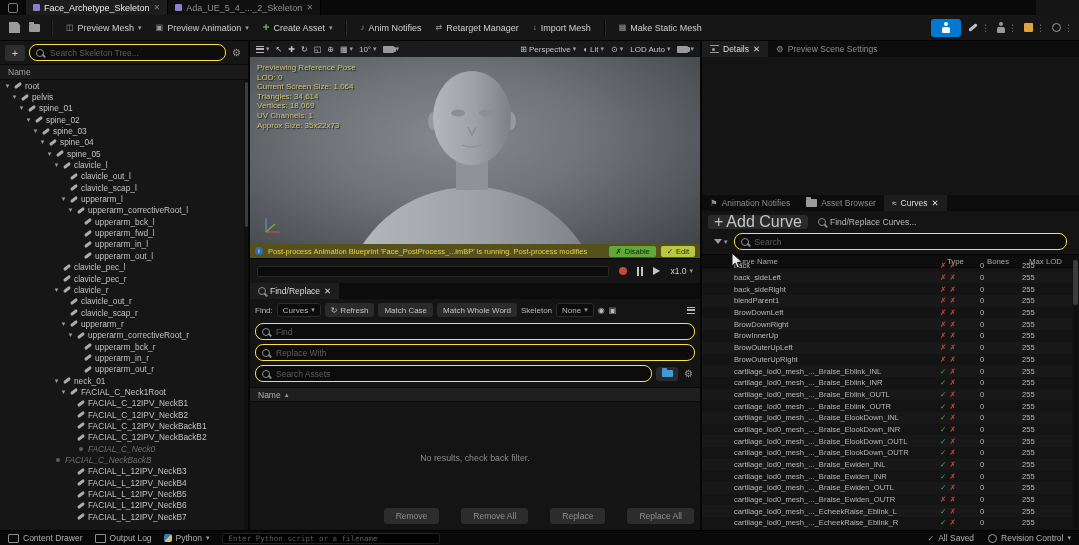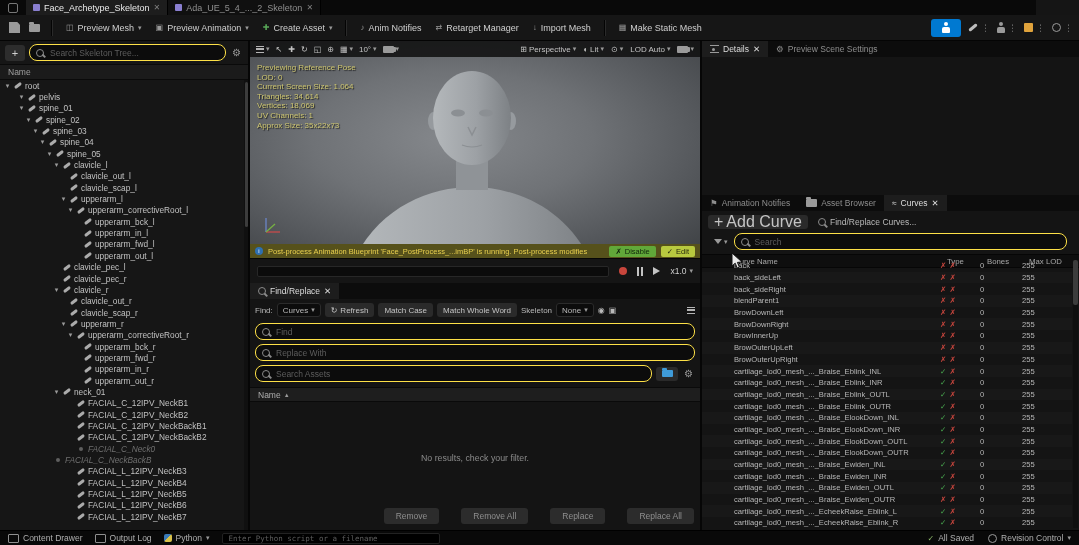--- a/index.html
+++ b/index.html
@@ -234,28 +234,28 @@
     </div>
     <div class="lp-name">
       <span>Name</span>
     </div>
     <div id="tree">
         <div class="trow" style="padding-left: 4px;">
           <span class="arr">▾</span>
           <span class="boneic"></span>
           <span>root</span>
         </div>
+        <div class="trow" style="padding-left: 11px;">
+          <span class="arr">▾</span>
+          <span class="boneic"></span>
+          <span>pelvis</span>
+        </div>
         <div class="trow" style="padding-left: 18px;">
           <span class="arr">▾</span>
           <span class="boneic"></span>
-          <span>pelvis</span>
-        </div>
-        <div class="trow" style="padding-left: 18px;">
-          <span class="arr">▾</span>
-          <span class="boneic"></span>
           <span>spine_01</span>
         </div>
         <div class="trow" style="padding-left: 25px;">
           <span class="arr">▾</span>
           <span class="boneic"></span>
           <span>spine_02</span>
         </div>
         <div class="trow" style="padding-left: 32px;">
           <span class="arr">▾</span>
           <span class="boneic"></span>
@@ -297,91 +297,91 @@
           <span>upperarm_correctiveRoot_l</span>
         </div>
         <div class="trow" style="padding-left: 74px;">
           <span class="arr"></span>
           <span class="boneic"></span>
           <span>upperarm_bck_l</span>
         </div>
         <div class="trow" style="padding-left: 74px;">
           <span class="arr"></span>
           <span class="boneic"></span>
+          <span>upperarm_fwd_l</span>
+        </div>
+        <div class="trow" style="padding-left: 74px;">
+          <span class="arr"></span>
+          <span class="boneic"></span>
           <span>upperarm_in_l</span>
         </div>
         <div class="trow" style="padding-left: 74px;">
           <span class="arr"></span>
           <span class="boneic"></span>
-          <span>upperarm_fwd_l</span>
+          <span>upperarm_out_l</span>
+        </div>
+        <div class="trow" style="padding-left: 53px;">
+          <span class="arr"></span>
+          <span class="boneic"></span>
+          <span>clavicle_pec_l</span>
+        </div>
+        <div class="trow" style="padding-left: 53px;">
+          <span class="arr"></span>
+          <span class="boneic"></span>
+          <span>clavicle_pec_r</span>
+        </div>
+        <div class="trow" style="padding-left: 53px;">
+          <span class="arr">▾</span>
+          <span class="boneic"></span>
+          <span>clavicle_r</span>
+        </div>
+        <div class="trow" style="padding-left: 60px;">
+          <span class="arr"></span>
+          <span class="boneic"></span>
+          <span>clavicle_out_r</span>
+        </div>
+        <div class="trow" style="padding-left: 60px;">
+          <span class="arr"></span>
+          <span class="boneic"></span>
+          <span>clavicle_scap_r</span>
+        </div>
+        <div class="trow" style="padding-left: 60px;">
+          <span class="arr">▾</span>
+          <span class="boneic"></span>
+          <span>upperarm_r</span>
+        </div>
+        <div class="trow" style="padding-left: 67px;">
+          <span class="arr">▾</span>
+          <span class="boneic"></span>
+          <span>upperarm_correctiveRoot_r</span>
         </div>
         <div class="trow" style="padding-left: 74px;">
           <span class="arr"></span>
           <span class="boneic"></span>
-          <span>upperarm_out_l</span>
+          <span>upperarm_bck_r</span>
+        </div>
+        <div class="trow" style="padding-left: 74px;">
+          <span class="arr"></span>
+          <span class="boneic"></span>
+          <span>upperarm_in_r</span>
+        </div>
+        <div class="trow" style="padding-left: 74px;">
+          <span class="arr"></span>
+          <span class="boneic"></span>
+          <span>upperarm_out_r</span>
         </div>
         <div class="trow" style="padding-left: 53px;">
-          <span class="arr"></span>
-          <span class="boneic"></span>
-          <span>clavicle_pec_l</span>
-        </div>
-        <div class="trow" style="padding-left: 53px;">
-          <span class="arr"></span>
-          <span class="boneic"></span>
-          <span>clavicle_pec_r</span>
-        </div>
-        <div class="trow" style="padding-left: 53px;">
-          <span class="arr">▾</span>
-          <span class="boneic"></span>
-          <span>clavicle_r</span>
+          <span class="arr">▾</span>
+          <span class="boneic"></span>
+          <span>neck_01</span>
         </div>
         <div class="trow" style="padding-left: 60px;">
-          <span class="arr"></span>
-          <span class="boneic"></span>
-          <span>clavicle_out_r</span>
-        </div>
-        <div class="trow" style="padding-left: 60px;">
-          <span class="arr"></span>
-          <span class="boneic"></span>
-          <span>clavicle_scap_r</span>
-        </div>
-        <div class="trow" style="padding-left: 60px;">
-          <span class="arr">▾</span>
-          <span class="boneic"></span>
-          <span>upperarm_r</span>
-        </div>
-        <div class="trow" style="padding-left: 67px;">
-          <span class="arr">▾</span>
-          <span class="boneic"></span>
-          <span>upperarm_correctiveRoot_r</span>
-        </div>
-        <div class="trow" style="padding-left: 74px;">
-          <span class="arr"></span>
-          <span class="boneic"></span>
-          <span>upperarm_bck_r</span>
-        </div>
-        <div class="trow" style="padding-left: 74px;">
-          <span class="arr"></span>
-          <span class="boneic"></span>
-          <span>upperarm_fwd_r</span>
-        </div>
-        <div class="trow" style="padding-left: 74px;">
-          <span class="arr"></span>
-          <span class="boneic"></span>
-          <span>upperarm_in_r</span>
-        </div>
-        <div class="trow" style="padding-left: 74px;">
-          <span class="arr"></span>
-          <span class="boneic"></span>
-          <span>upperarm_out_r</span>
-        </div>
-        <div class="trow" style="padding-left: 53px;">
-          <span class="arr">▾</span>
-          <span class="boneic"></span>
-          <span>neck_01</span>
+          <span class="arr">▾</span>
+          <span class="boneic"></span>
+          <span>FACIAL_C_Neck1Root</span>
         </div>
         <div class="trow" style="padding-left: 67px;">
           <span class="arr"></span>
           <span class="boneic"></span>
           <span>FACIAL_C_12IPV_NeckB1</span>
         </div>
         <div class="trow" style="padding-left: 67px;">
           <span class="arr"></span>
           <span class="boneic"></span>
           <span>FACIAL_C_12IPV_NeckB2</span>
@@ -594,21 +594,21 @@
       </div>
       <div class="folderbtn">
           <span class="folder-blue"></span>
         </div>
       <span class="gearbtn">⚙</span>
     </div>
     <div class="fr-name-head">
       <span>Name</span>
       <span class="sortarr">▲</span>
     </div>
-    <div class="fr-empty">No results, check your filter.</div>
+    <div class="fr-empty">No results, check back filter.</div>
     <div class="fr-actions">
       <div class="btn">
           <span>Remove</span>
         </div>
       <div class="btn">
           <span>Remove All</span>
         </div>
       <div class="btn">
           <span>Replace</span>
         </div>

